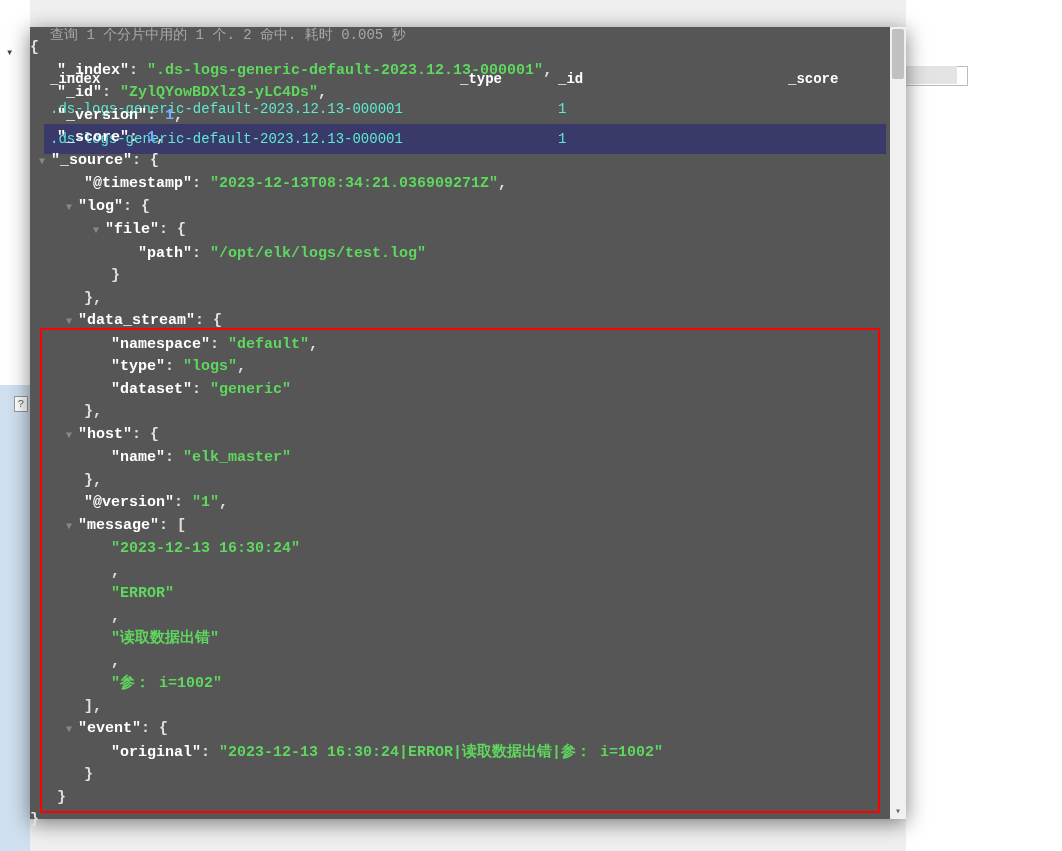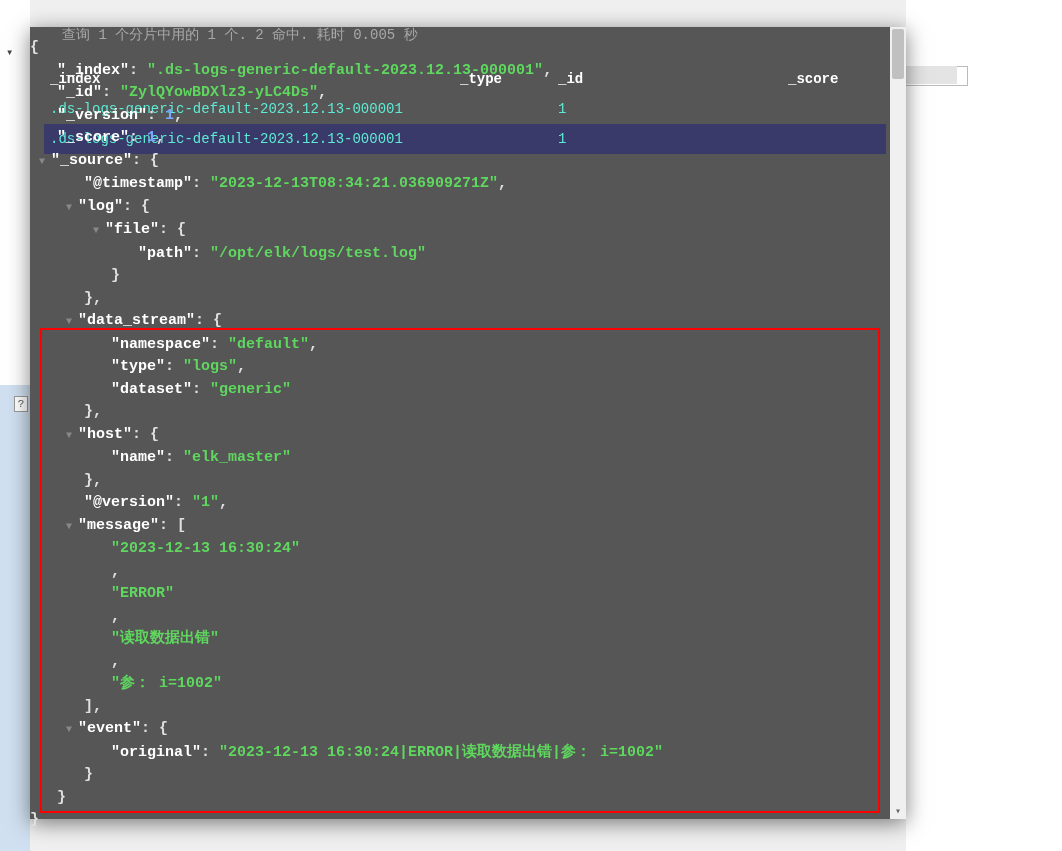--- a/index.html
+++ b/index.html
@@ -87,21 +87,21 @@
   bottom: 2px;
   left: 2px;
   width: 12px;
   font-size: 10px;
   color: #666;
   text-align: center;
 }
 .status-bar {
   position: absolute;
   top: -5px;
-  left: 28px;
+  left: 16px;
   color: #a8a8a8;
   font-size: 14px;
   padding: 4px;
 }
 .table-bg {
   position: absolute;
   top: 37px;
   left: 14px;
   width: 842px;
 }

